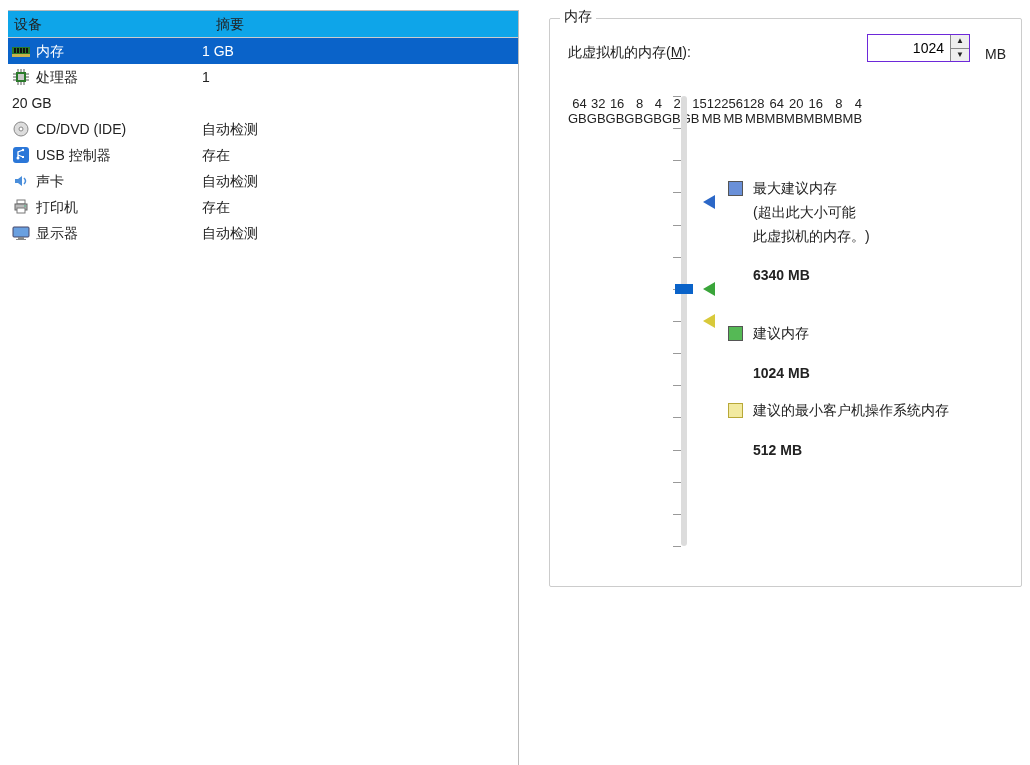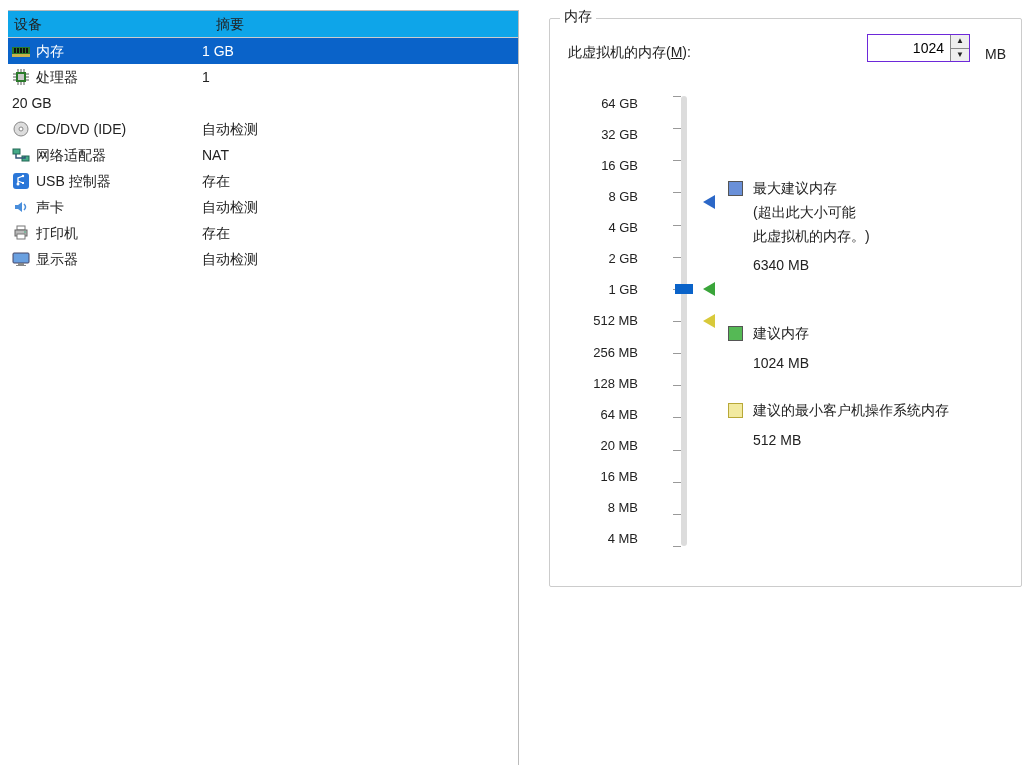--- a/index.html
+++ b/index.html
@@ -22,36 +22,36 @@
   .glegend{position:absolute;top:-11px;left:10px;background:#fff;padding:0 4px}
   .desc{line-height:1.7;margin-bottom:20px}
   .memline{display:flex;align-items:flex-end;gap:15px;margin-bottom:34px}
   .spin{display:flex;align-items:stretch;border:1px solid #6d28d9;height:26px}
   .spin input{width:70px;border:none;text-align:right;padding:0 6px;font:inherit;outline:none}
   .spin .btns{display:flex;flex-direction:column;border-left:1px solid #888;width:18px}
   .spin .btns div{flex:1;display:flex;align-items:center;justify-content:center;font-size:8px;line-height:1;cursor:pointer;background:#eee}
   .spin .btns div:first-child{border-bottom:1px solid #888}
   
   .slider-area{display:flex;gap:25px}
-  .ticks{width:70px;text-align:right;display:flex;flex-direction:column;justify-content:space-between;height:450px;font-size:13px}
+  .ticks{width:70px;text-align:right;display:flex;flex-direction:row;justify-content:space-between;height:450px;font-size:13px}
   .track-wrap{position:relative;width:40px;height:450px}
   .track{position:absolute;left:18px;top:0;width:6px;height:100%;background:#dcdcdc;border-radius:3px}
   .tickmark{position:absolute;left:10px;width:8px;height:1px;background:#999}
   .thumb{position:absolute;left:12px;width:18px;height:10px;background:#0a63c9;transform:translateY(-50%);}
   .ptr{position:absolute;width:0;height:0;transform:translateY(-50%)}
   .ptr.blue{border-top:7px solid transparent;border-bottom:7px solid transparent;border-right:12px solid #2b67c7}
   .ptr.green{border-top:7px solid transparent;border-bottom:7px solid transparent;border-right:12px solid #3aa53a}
   .ptr.yellow{border-top:7px solid transparent;border-bottom:7px solid transparent;border-right:12px solid #d8c93a}
   .legend{flex:1;position:relative}
   .litem{display:flex;gap:10px;line-height:1.7;position:absolute}
   .lsq{width:13px;height:13px;border:1px solid #555;margin-top:4px;flex:none}
   .lsq.blue{background:#6a90d8}
   .lsq.green{background:#55b955}
   .lsq.yellow{background:#f2eaa0;border-color:#b8a838}
-  .lval{margin-top:6px;font-weight:400}
+  .lval{margin-top:16px;font-weight:700}
   .u{text-decoration:underline}
 </style>
 </head>
 <body>
 
 <div class="wrap">
   <div class="left">
     <div class="hdr">
       <div class="hdr-cell col-device">设备</div>
       <div class="hdr-cell col-summary">摘要</div>
@@ -107,33 +107,20 @@
           <div class="c1">
             <span class="ic">
               <svg width="16" height="16" viewBox="0 0 16 16">
                 <circle cx="8" cy="8" r="7" fill="#ddd" stroke="#888"></circle>
                 <circle cx="8" cy="8" r="2" fill="#fff" stroke="#888"></circle>
               </svg>
             </span>
             <span>CD/DVD (IDE)</span>
           </div>
           <div class="c2">自动检测</div>
-        </div>
-        <div class="row">
-          <div class="c1">
-            <span class="ic">
-              <svg width="18" height="14" viewBox="0 0 18 14">
-                <rect x="1" y="1" width="7" height="5" fill="#4a8" stroke="#265"></rect>
-                <rect x="10" y="8" width="7" height="5" fill="#4a8" stroke="#265"></rect>
-                <path d="M4 6 V10 H13 V8" fill="none" stroke="#357" stroke-width="1.5"></path>
-              </svg>
-            </span>
-            <span>网络适配器</span>
-          </div>
-          <div class="c2">NAT</div>
         </div>
         <div class="row">
           <div class="c1">
             <span class="ic">
               <svg width="16" height="16" viewBox="0 0 16 16">
                 <rect x="0" y="0" width="16" height="16" rx="3" fill="#2b77d8"></rect>
                 <circle cx="5" cy="11" r="1.5" fill="#fff"></circle>
                 <path d="M5 11 V5 L10 3 M5 8 L10 10" stroke="#fff" stroke-width="1.3" fill="none"></path>
                 <circle cx="10" cy="3" r="1.2" fill="#fff"></circle>
                 <rect x="9" y="9" width="2" height="2" fill="#fff"></rect>

